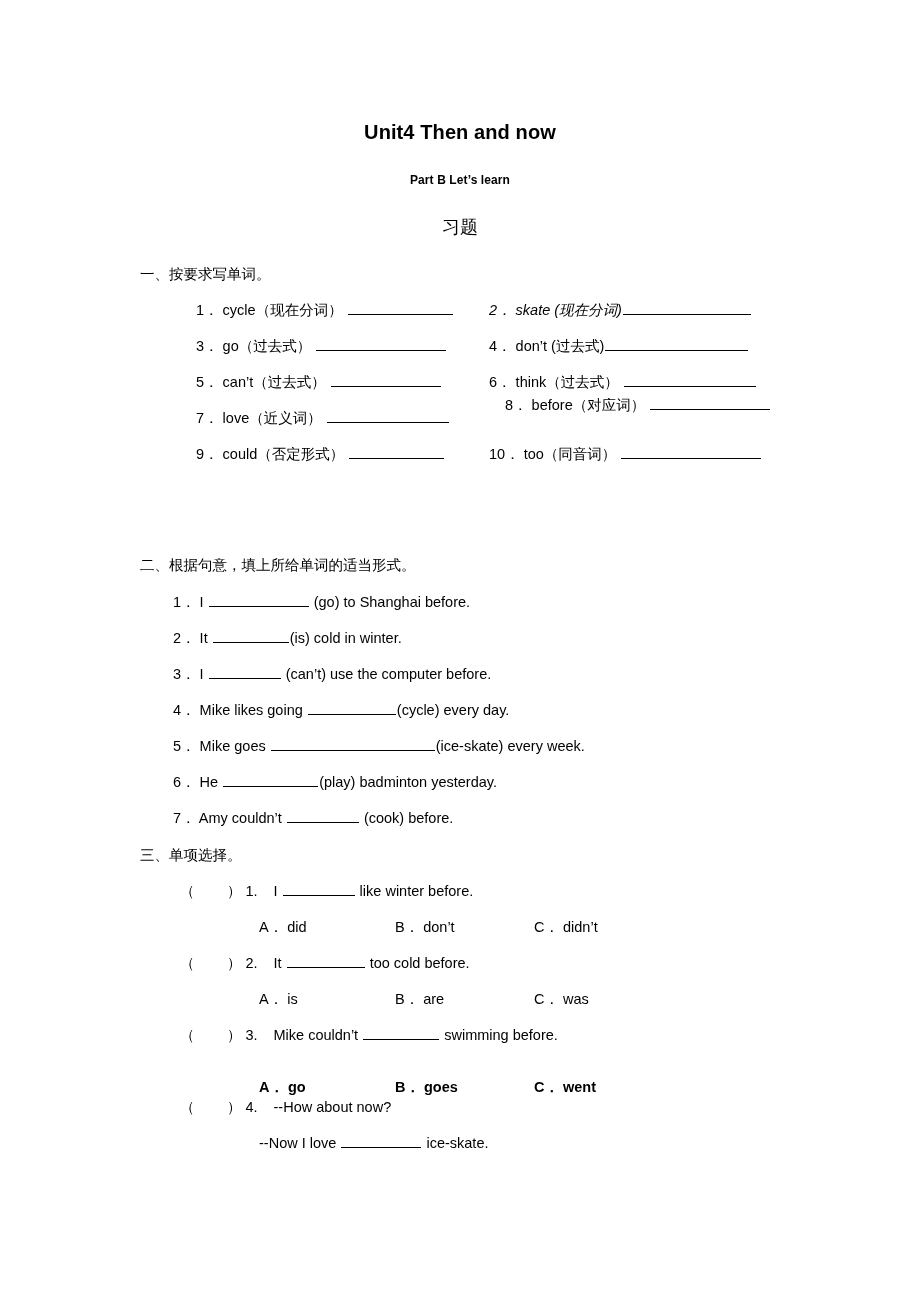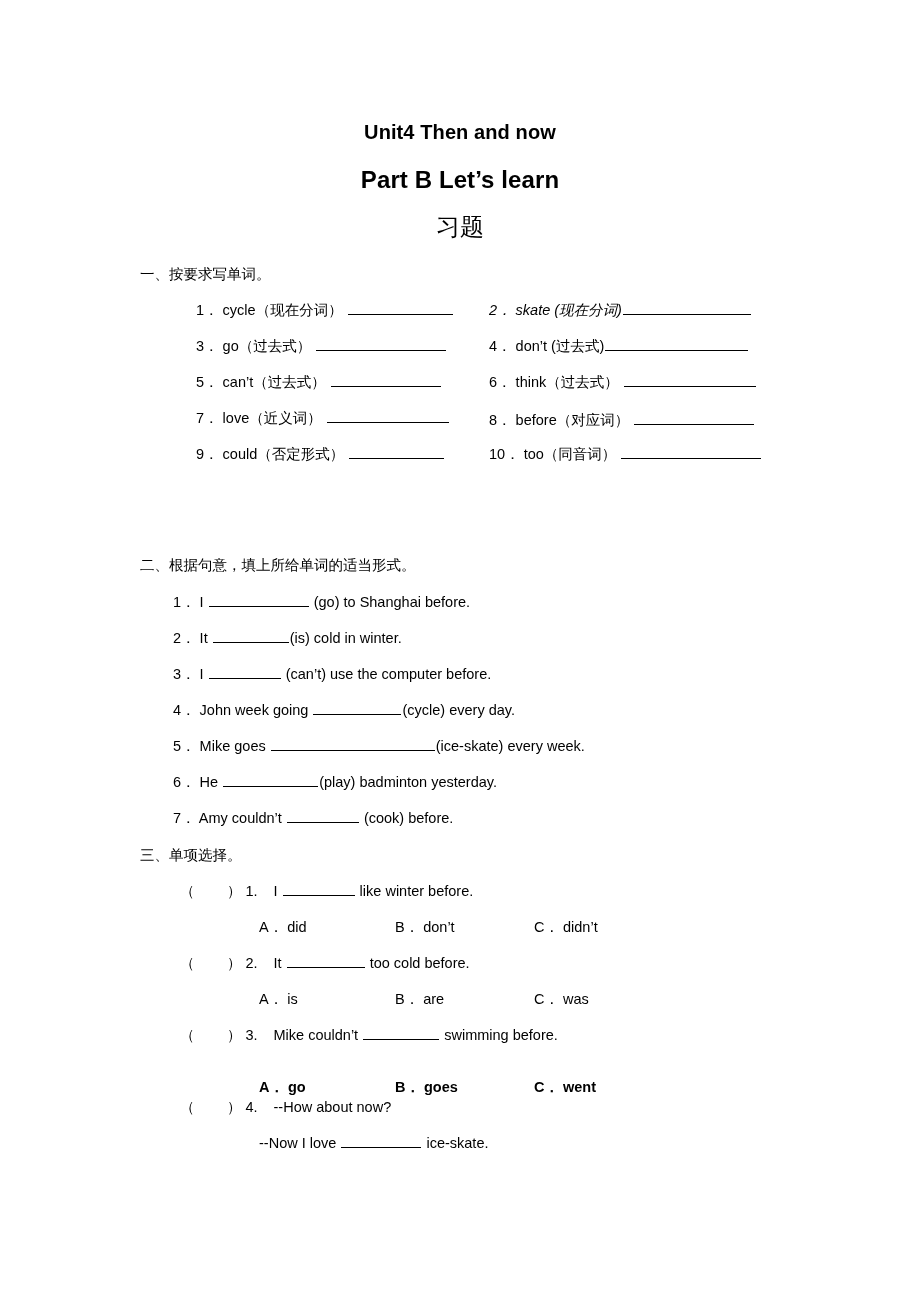--- a/index.html
+++ b/index.html
@@ -30,28 +30,28 @@
     text-align: center;
   }
   .doc-title {
     font-size: 20px;
     font-weight: bold;
     letter-spacing: 0.1px;
     line-height: 28px;
     margin: 0 0 20px 0;
   }
   .doc-subtitle {
-    font-size: 24px;
+    font-size: 12px;
     font-weight: bold;
     letter-spacing: 0.1px;
     line-height: 28px;
     margin: 0 0 19px 0;
   }
   .doc-exercise {
-    font-size: 24px;
+    font-size: 18px;
     font-weight: normal;
     line-height: 28px;
     margin: 0;
   }
 
   
   .section-heading {
     position: absolute;
     left: 140px;
     font-size: 14.5px;
@@ -151,21 +151,21 @@
   </div>
   <div class="row s1-right" style="top:337px;">
     <span class="num">4．</span>
     <span>don’t (过去式)</span><span class="blank" style="width:143px;"></span>
   </div>
   <div class="row s1-right" style="top:373px;">
     <span class="num">6．</span>
     <span>think（过去式）</span>
     <span class="blank" style="width:132px;"></span>
   </div>
-  <div class="row s1-right" style="top:411px;">
+  <div class="row s1-right" style="top:396px;margin-left:16px;">
     <span class="num">8．</span>
     <span>before（对应词）</span>
     <span class="blank" style="width:120px;"></span>
   </div>
   <div class="row s1-right" style="top:445px;">
     <span class="num">10．</span>
     <span>too（同音词）</span>
     <span class="blank" style="width:140px;"></span>
   </div>
 
@@ -178,21 +178,21 @@
   <div class="row s2-row" style="top:629px;">
     <span class="num">2．</span>
     <span>It </span><span class="blank" style="width:76px;"></span><span>(is) cold in winter.</span>
   </div>
   <div class="row s2-row" style="top:665px;">
     <span class="num">3．</span>
     <span>I </span><span class="blank" style="width:72px;"></span><span> (can’t) use the computer before.</span>
   </div>
   <div class="row s2-row" style="top:701px;">
     <span class="num">4．</span>
-    <span>John week going </span><span class="blank" style="width:88px;"></span><span>(cycle) every day.</span>
+    <span>Mike likes going </span><span class="blank" style="width:88px;"></span><span>(cycle) every day.</span>
   </div>
   <div class="row s2-row" style="top:737px;">
     <span class="num">5．</span>
     <span>Mike goes </span><span class="blank" style="width:164px;"></span><span>(ice-skate) every week.</span>
   </div>
   <div class="row s2-row" style="top:773px;">
     <span class="num">6．</span>
     <span>He </span><span class="blank" style="width:95px;"></span><span>(play) badminton yesterday.</span>
   </div>
   <div class="row s2-row" style="top:809px;">

